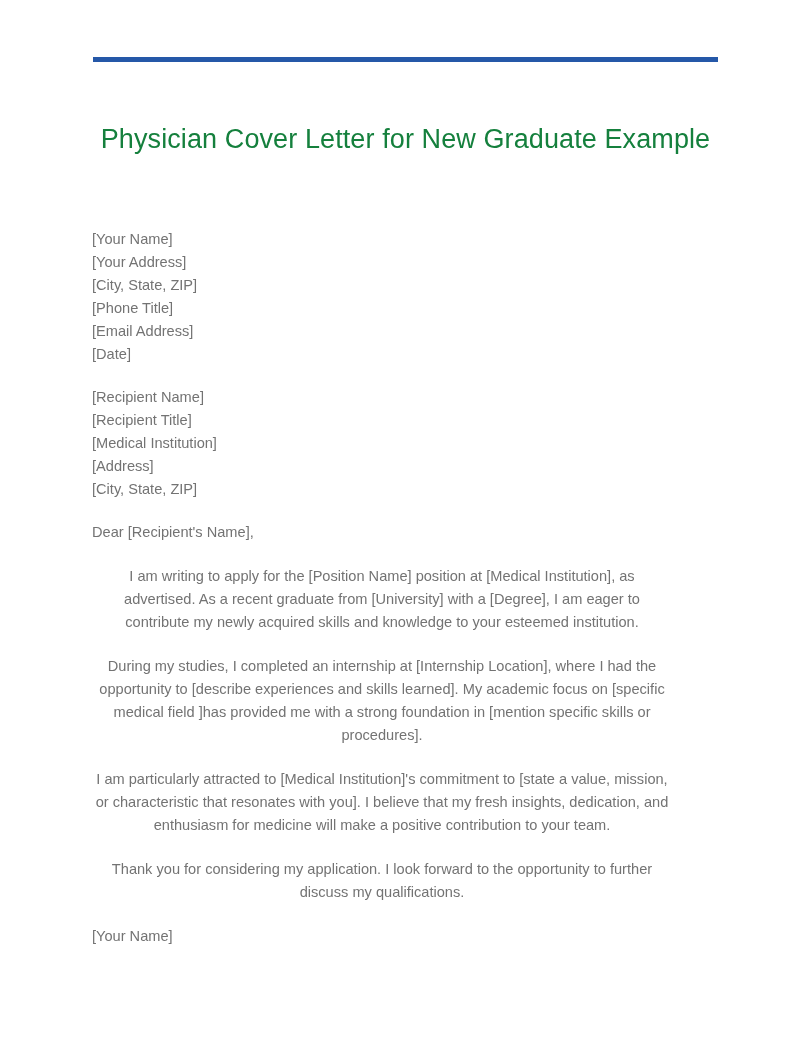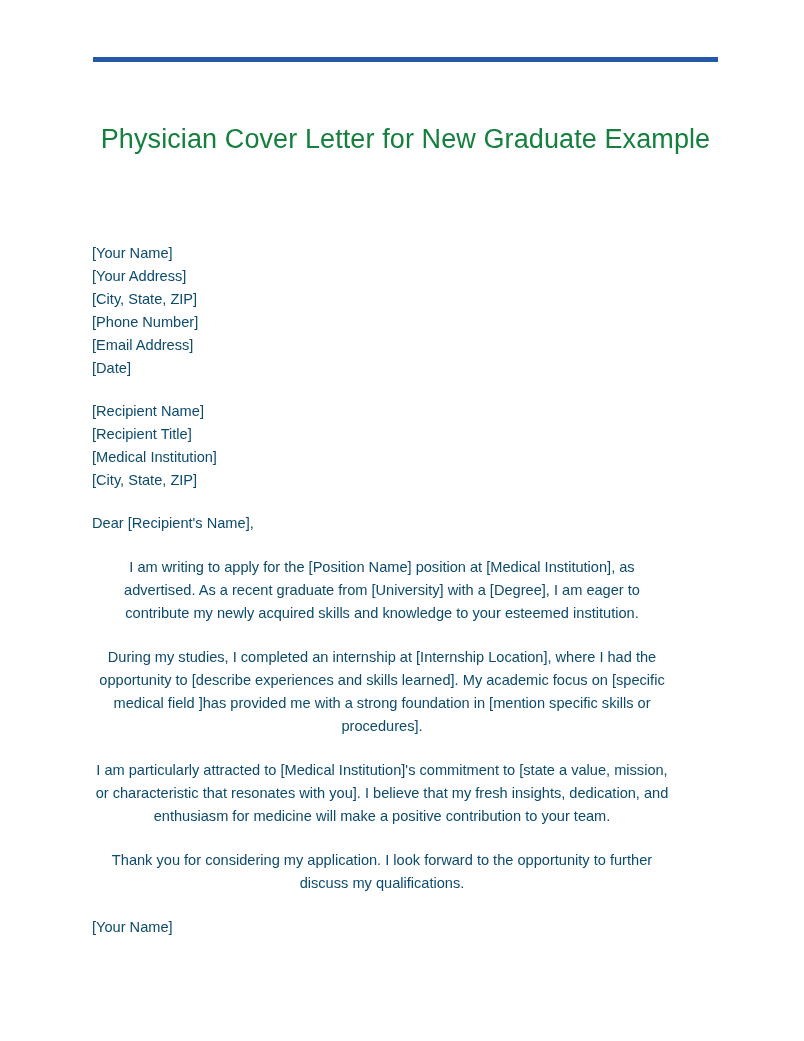--- a/index.html
+++ b/index.html
@@ -43,23 +43,23 @@
     line-height: 42px;
     font-weight: 400;
     color: #15803d;
     letter-spacing: 0.1px;
   }
 
   
   .letter {
     position: absolute;
     left: 92px;
-    top: 242px;
+    top: 228px;
     width: 596px;
-    color: #0c4a6e;
+    color: #737373;
     font-size: 14.6px;
     line-height: 23px;
   }
 
   .addr-block {
     margin: 0 0 20px 0;
   }
   .addr-line {
     display: block;
     white-space: pre;
@@ -89,29 +89,30 @@
   <div class="accent-bar"></div>
 
   <h1 class="doc-title">Physician Cover Letter for New Graduate Example</h1>
 
   <div class="letter">
 
     <div class="addr-block">
       <span class="addr-line">[Your Name]</span>
       <span class="addr-line">[Your Address]</span>
       <span class="addr-line">[City, State, ZIP]</span>
-      <span class="addr-line">[Phone Number]</span>
+      <span class="addr-line">[Phone Title]</span>
       <span class="addr-line">[Email Address]</span>
       <span class="addr-line">[Date]</span>
     </div>
 
     <div class="addr-block">
       <span class="addr-line">[Recipient Name]</span>
       <span class="addr-line">[Recipient Title]</span>
       <span class="addr-line">[Medical Institution]</span>
+      <span class="addr-line">[Address]</span>
       <span class="addr-line">[City, State, ZIP]</span>
     </div>
 
     <p class="salutation">Dear [Recipient's Name],</p>
 
     <p class="para">I am writing to apply for the [Position Name] position at [Medical Institution], as advertised. As a recent graduate from [University] with a [Degree], I am eager to contribute my newly acquired skills and knowledge to your esteemed institution.</p>
     <p class="para">During my studies, I completed an internship at [Internship Location], where I had the opportunity to [describe experiences and skills learned]. My academic focus on [specific medical field ]has provided me with a strong foundation in [mention specific skills or procedures].</p>
     <p class="para">I am particularly attracted to [Medical Institution]'s commitment to [state a value, mission, or characteristic that resonates with you]. I believe that my fresh insights, dedication, and enthusiasm for medicine will make a positive contribution to your team.</p>
     <p class="para">Thank you for considering my application. I look forward to the opportunity to further discuss my qualifications.</p>
 

